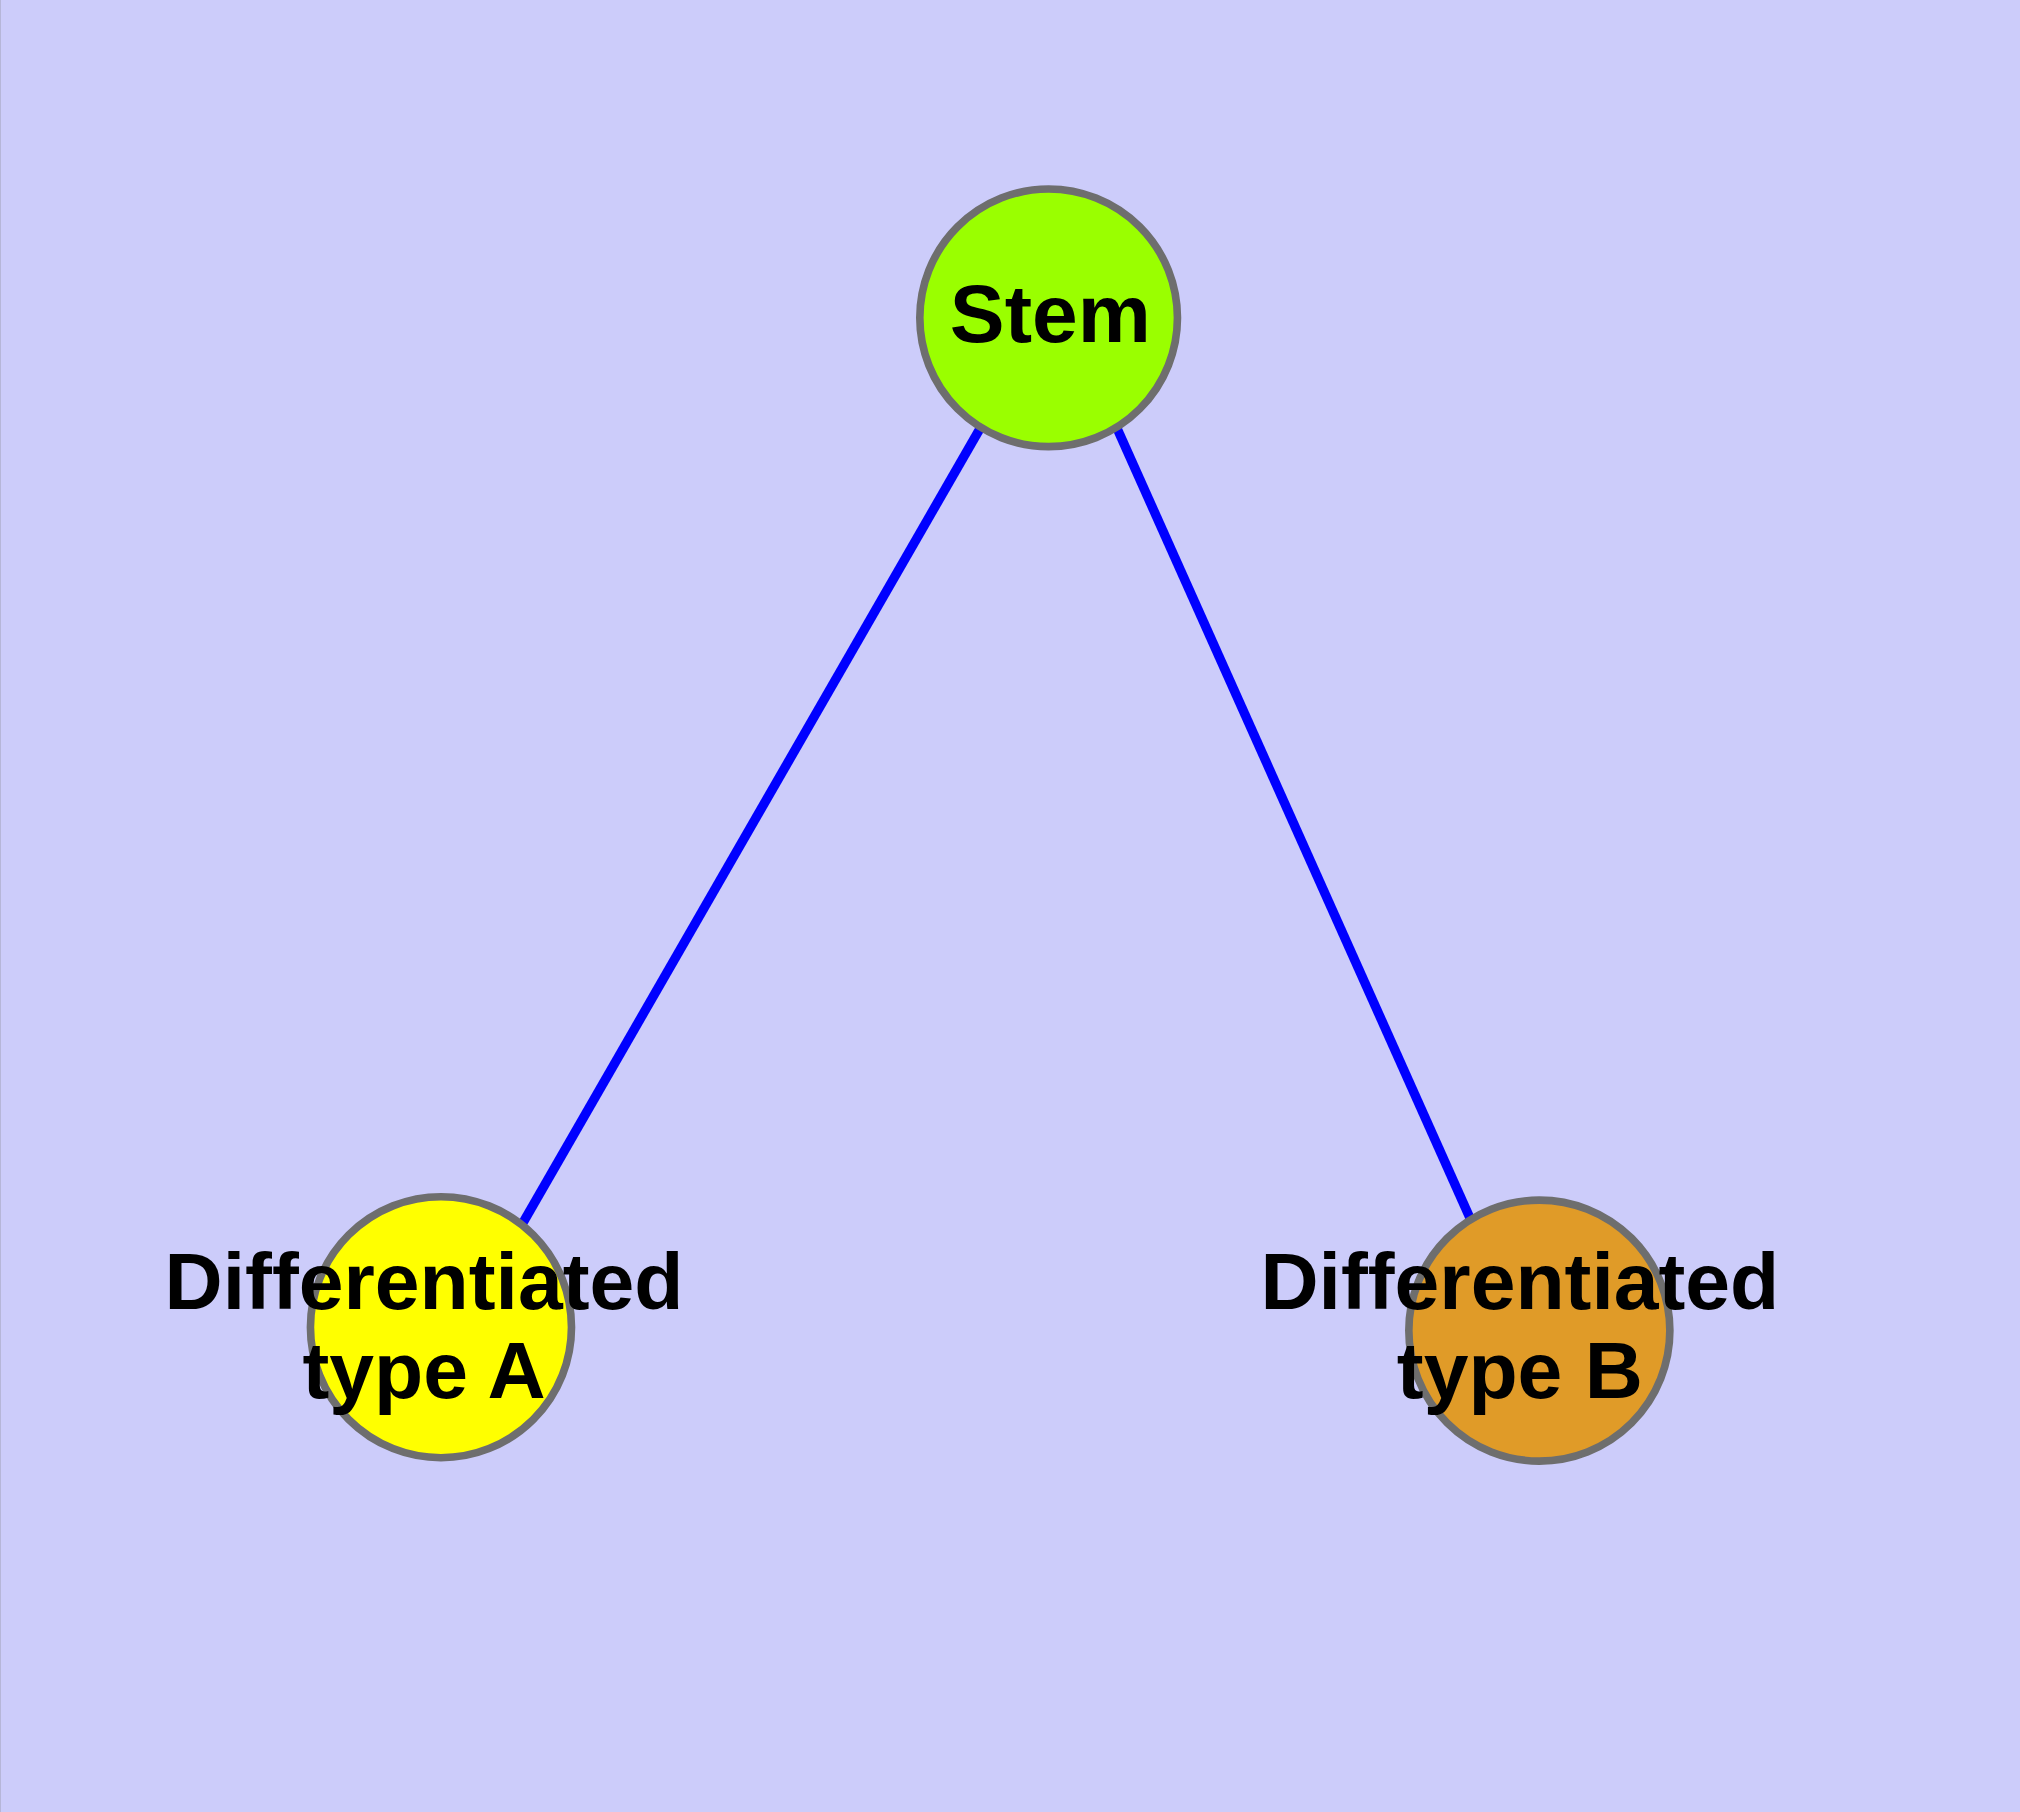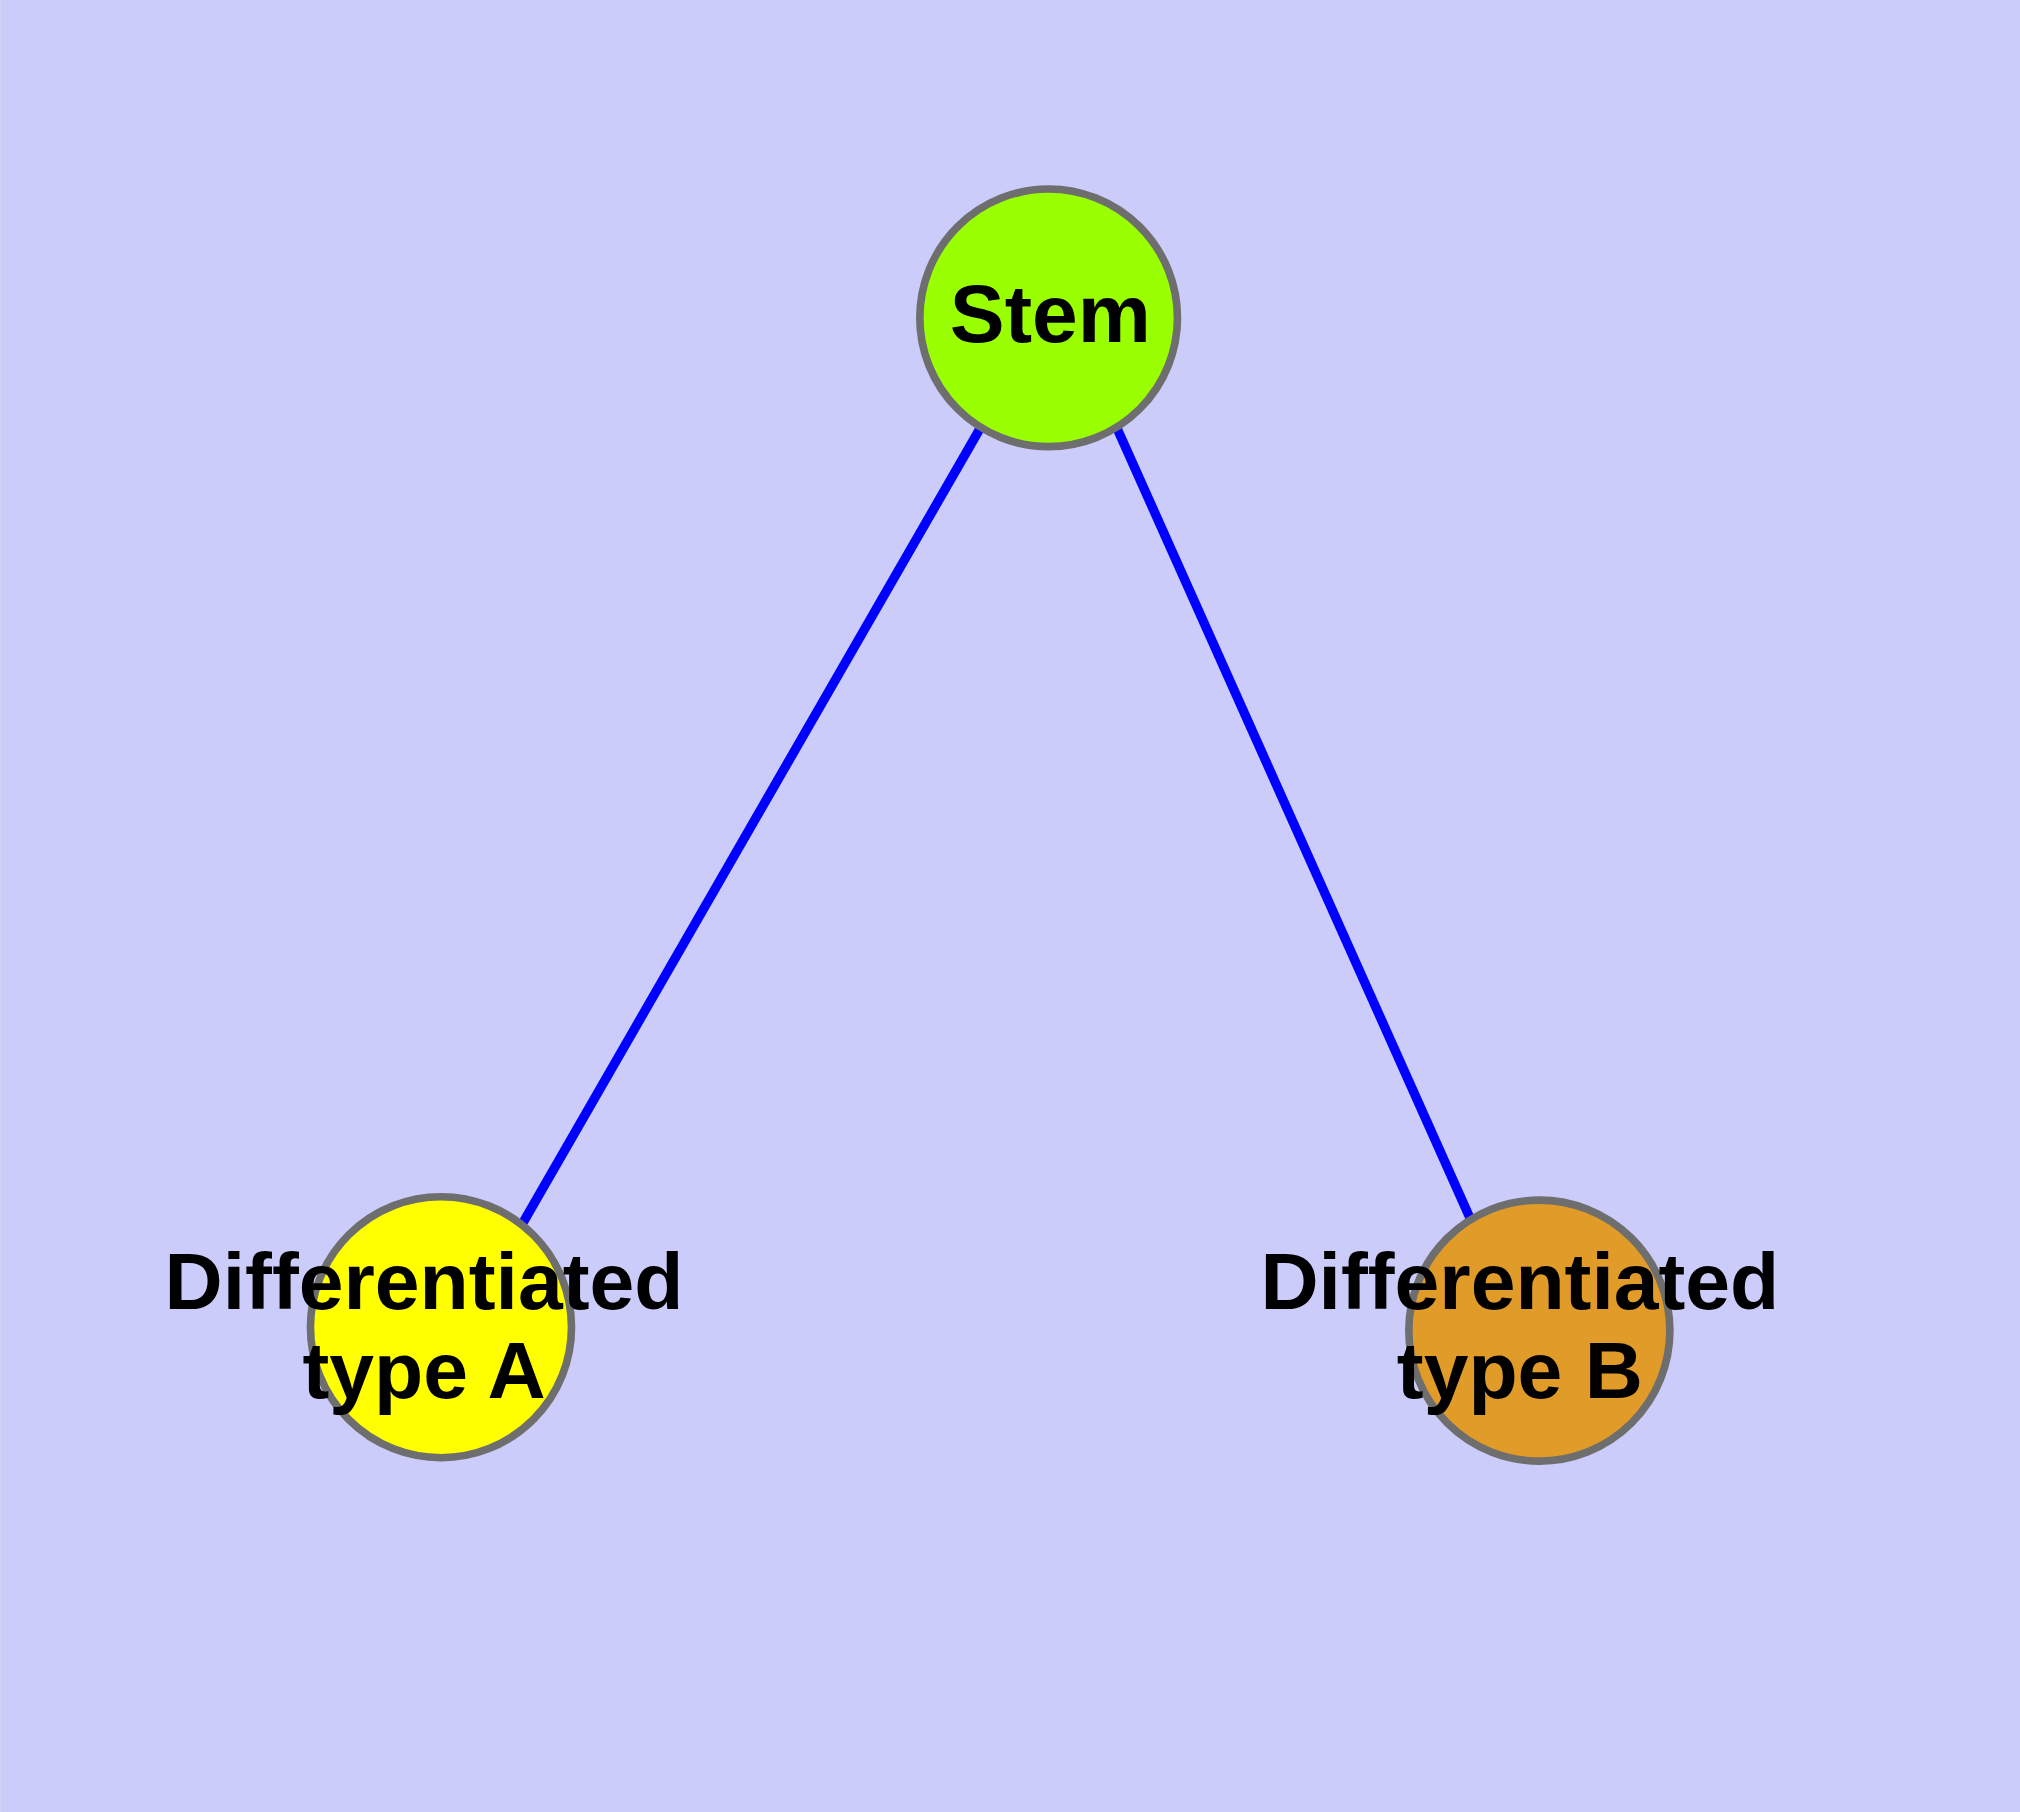--- a/index.html
+++ b/index.html
@@ -11,21 +11,21 @@
     overflow: hidden;
   }
   body {
     font-family: "Liberation Sans", sans-serif;
     background: #ccccfa;
   }
   #canvas-root {
     position: relative;
     width: 1803px;
     height: 1812px;
-    background: #e5e5e5;
+    background: #737373;
     text-decoration: underline;
   }
   #graph-svg {
     position: absolute;
     top: 0;
     left: 0;
     width: 2021px;
     height: 1812px;
     display: block;
   }

